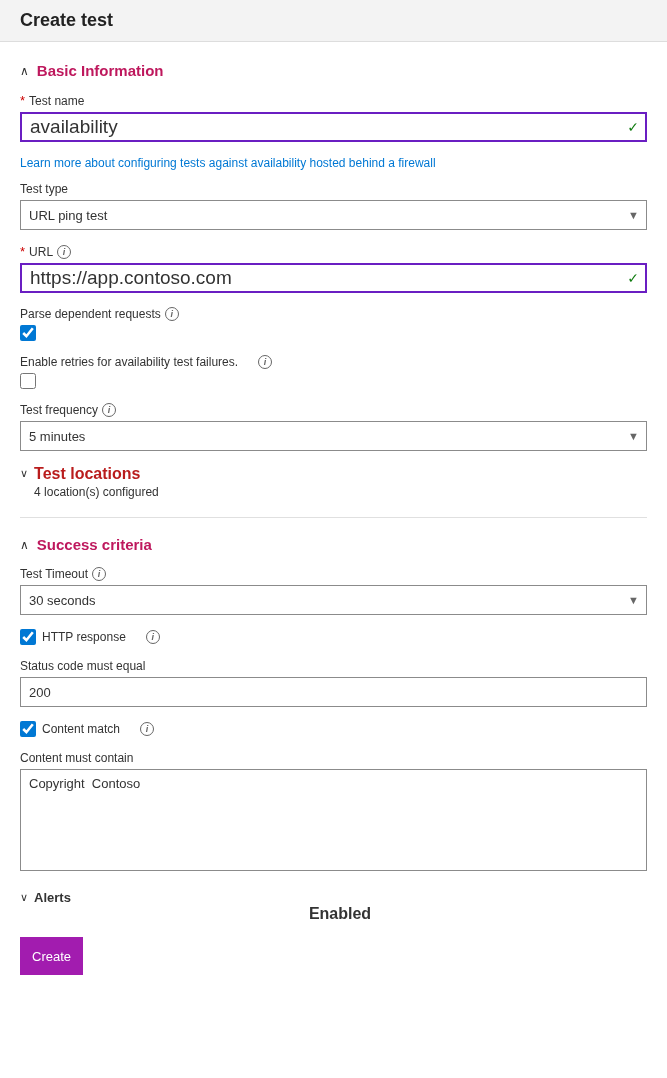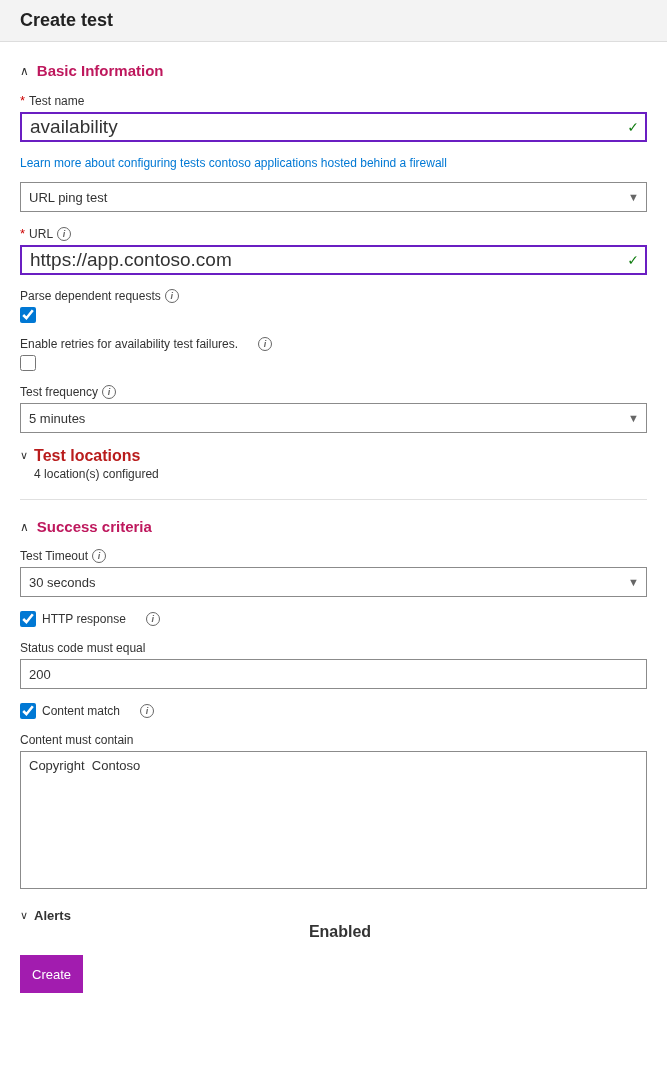--- a/index.html
+++ b/index.html
@@ -191,21 +191,21 @@
       height: 30px;
     }
     .textarea-input {
       width: 100%;
       border: 1px solid #8b8b8b;
       padding: 6px 8px;
       font-size: 13px;
       color: #333;
       outline: none;
       resize: none;
-      height: 138px;
+      height: 102px;
       font-family: inherit;
     }
     .alerts-section {
       margin-top: 16px;
     }
     .alerts-header {
       display: flex;
       align-items: center;
       cursor: pointer;
     }
@@ -258,24 +258,25 @@
         <span class="required-star">*</span>
         <span>Test name</span>
       </div>
       <div class="input-wrapper">
         <input type="text" class="text-input input-valid" value="availability" style="">
         <span class="valid-check">✓</span>
       </div>
     </div>
 
     
-    <a class="link-text">Learn more about configuring tests contoso applications hosted behind a firewall</a>
-
-    
-    <div class="field-group">
+    <a class="link-text">Learn more about configuring tests against availability hosted behind a firewall</a>
+
+    
+    <div class="field-group">
+      <div class="field-label">Test type</div>
       <div class="select-wrapper">
         <select class="select-field">
           <option>URL ping test</option>
           <option>Multi-step web test</option>
           <option>Custom TrackAvailability test</option>
         </select>
         <span class="select-arrow">▼</span>
       </div>
     </div>
 

